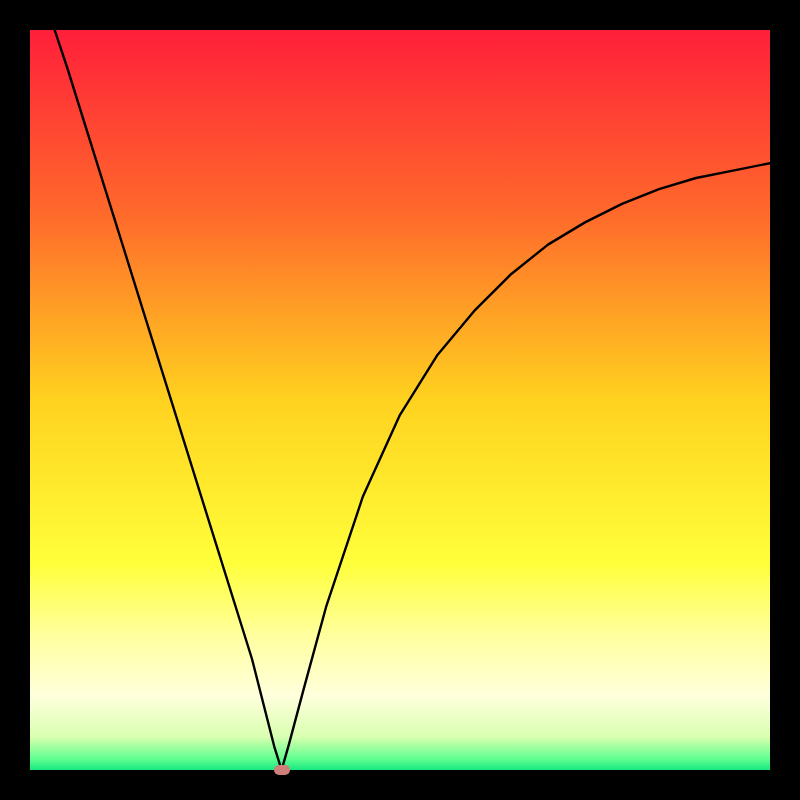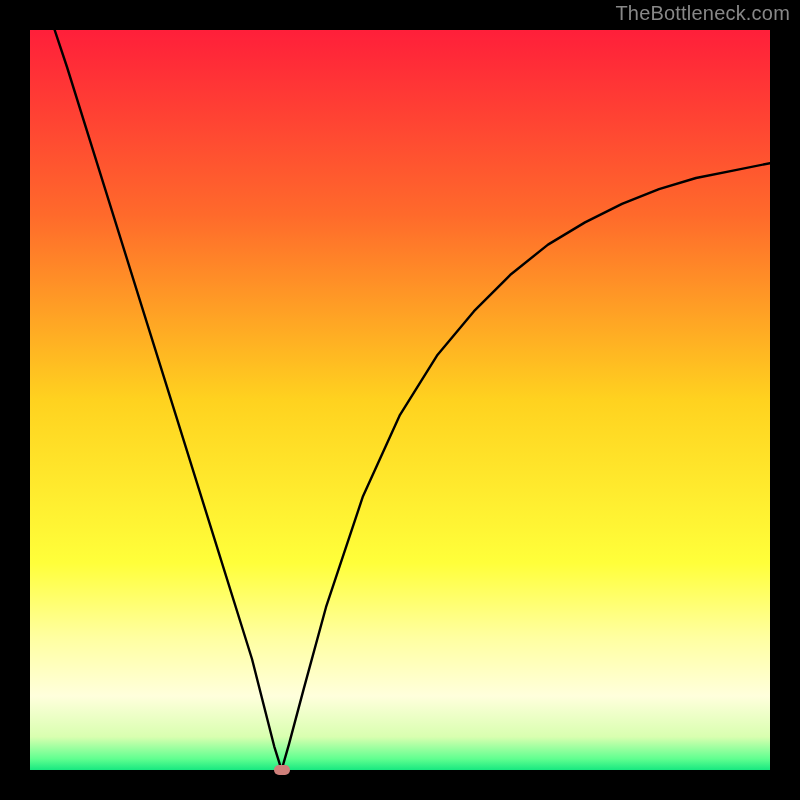--- a/index.html
+++ b/index.html
@@ -47,21 +47,20 @@
     background: #cf7f7a;
     border-radius: 5px;
     transform: translate(-50%, -50%);
     z-index: 5;
   }
 </style>
 </head>
 <body>
 
 <div class="frame">
-  <div class="watermark">TheBottleneck.com</div>
 
   <div class="plot-wrap">
     <svg class="plot" viewBox="0 0 740 740" preserveAspectRatio="none">
       <defs>
         <linearGradient id="bg-grad" x1="0" y1="0" x2="0" y2="1">
             <stop offset="0%" stop-color="#ff1f3a"></stop>
             <stop offset="25%" stop-color="#ff6a2b"></stop>
             <stop offset="50%" stop-color="#ffd21f"></stop>
             <stop offset="72%" stop-color="#ffff3a"></stop>
             <stop offset="82%" stop-color="#ffffa0"></stop>

